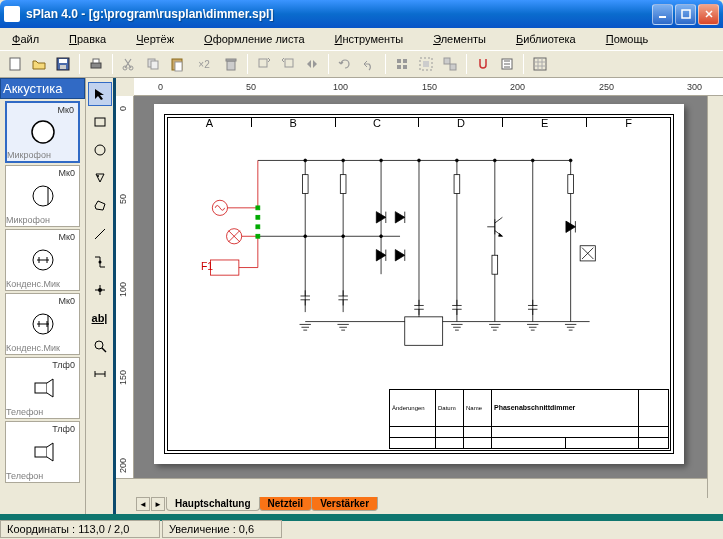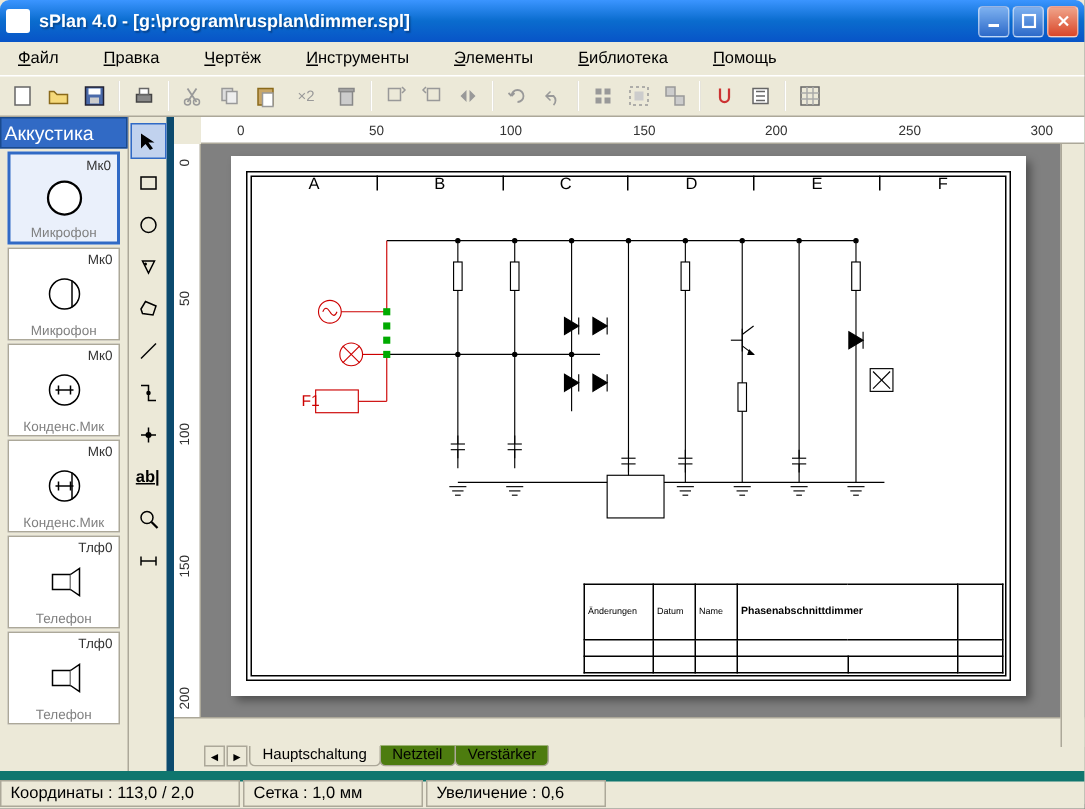--- a/index.html
+++ b/index.html
@@ -19,47 +19,47 @@
 
 .toolbar { height: 28px; background: #ece9d8; border-top: 1px solid #fff; border-bottom: 1px solid #aca899; display: flex; align-items: center; padding: 0 4px; gap: 2px; }
 .toolsep { width: 1px; height: 20px; background: #aca899; margin: 0 3px; border-right: 1px solid #fff; }
 .toolbtn { width: 22px; height: 22px; border: 1px solid transparent; display: flex; align-items: center; justify-content: center; border-radius: 2px; }
 
 .main { display: flex; height: 436px; }
 
 .palette { width: 86px; background: #ece9d8; border-right: 1px solid #aca899; display: flex; flex-direction: column; }
 .palette-tab { background: #316ac5; color: white; padding: 2px 2px; font-size: 13px; border: 1px solid #1a4a8e; }
 .palette-items { flex: 1; overflow: hidden; }
-.palette-item { border: 1px solid #aca899; background: #fff; margin: 2px 5px; height: 62px; display: flex; flex-direction: column; align-items: center; justify-content: center; position: relative; }
+.palette-item { border: 1px solid #aca899; background: #fff; margin: 2px 5px; height: 62px; display: flex; flex-direction: column; justify-content: center; position: relative; }
 .palette-item.sel { border: 2px solid #316ac5; background: #eaf0fb; }
 .palette-item .sym { height: 36px; display: flex; align-items: center; justify-content: center; }
 .palette-item .lbl { position: absolute; top: 2px; right: 4px; font-size: 9px; color: #333; }
 .palette-item .btxt { font-size: 9px; color: #808080; position: absolute; bottom: 1px; }
 
-.tooltray { width: 30px; background: #ece9d8; border-right: 5px solid #0c4a6e; display: flex; flex-direction: column; align-items: center; padding-top: 4px; gap: 4px; text-decoration: underline; }
+.tooltray { width: 30px; background: #ece9d8; border-right: 3px solid #0c4a6e; display: flex; flex-direction: column; align-items: center; padding-top: 4px; gap: 4px; text-decoration: underline; }
 .traybtn { width: 24px; height: 24px; border: 1px solid transparent; display: flex; align-items: center; justify-content: center; font-size: 11px; color: #000; }
 .traybtn.sel { border: 1px solid #316ac5; background: #c1d2ee; }
 
 .canvasarea { flex: 1; display: flex; flex-direction: column; background: #ece9d8; position: relative; }
 .rulerx { height: 18px; background: #fff; border-bottom: 1px solid #aca899; position: relative; margin-left: 18px; font-size: 9px; overflow: hidden; }
 .rulerx .tickl { position: absolute; top: 4px; font-size: 9px; color: #333; }
 .canvrow { flex: 1; display: flex; overflow: hidden; }
 .rulery { width: 18px; background: #fff; border-right: 1px solid #aca899; position: relative; font-size: 9px; overflow: hidden; }
 .rulery .tickl { position: absolute; left: 2px; font-size: 9px; color: #333; writing-mode: vertical-lr; transform: rotate(180deg); }
 .canvas { flex: 1; background: #808080; overflow: hidden; position: relative; }
 .page { position: absolute; left: 20px; top: 8px; width: 530px; height: 360px; background: #fff; box-shadow: 3px 3px 6px rgba(0,0,0,0.4); }
 .pageborder { position: absolute; left: 10px; top: 10px; right: 10px; bottom: 10px; border: 1px solid #000; }
 .pageborder2 { position: absolute; left: 13px; top: 13px; right: 13px; bottom: 13px; border: 1px solid #000; }
 
 .scrollh { height: 16px; background: #ece9d8; border-top: 1px solid #aca899; display: flex; }
 .scrollv { position: absolute; right: 0; top: 18px; bottom: 16px; width: 16px; background: #ece9d8; border-left: 1px solid #aca899; }
 
 .pagetabs { height: 20px; background: #ece9d8; display: flex; align-items: center; padding-left: 20px; gap: 0; }
-.pagetab { border: 1px solid #aca899; border-top: none; background: #4d7c0f; padding: 1px 8px; font-size: 10px; border-radius: 0 0 4px 4px; margin-right: -1px; }
-.pagetab.active { background: #ece9d8; font-weight: normal; }
+.pagetab { border: 1px solid #aca899; border-top: none; background: #f97316; padding: 1px 8px; font-size: 10px; border-radius: 0 0 4px 4px; margin-right: -1px; font-weight: bold; }
+.pagetab.active { background: #ece9d8; font-weight: bold; }
 .pagetabctl { width: 14px; height: 14px; border: 1px solid #aca899; background: #ece9d8; margin-right: 1px; display: flex; align-items: center; justify-content: center; font-size: 8px; }
 
 .statusbar { height: 22px; background: #ece9d8; border-top: 7px solid #0f766e; display: flex; align-items: center; font-size: 10px; }
 .statuscell { border: 1px solid #aca899; padding: 1px 6px; height: 18px; display: flex; align-items: center; margin-right: 2px; background: #ece9d8; }
 
 svg { display: block; }
 .schematic { position: absolute; left: 14px; top: 14px; right: 14px; bottom: 14px; }
 .titleblock { position: absolute; right: 1px; bottom: 1px; width: 280px; height: 60px; }
 .titleblock table { width: 100%; height: 100%; border-collapse: collapse; }
 .titleblock td { border: 1px solid #000; font-size: 6px; padding: 1px 2px; }
@@ -88,20 +88,21 @@
           <path d="M2 2 L8 8 M8 2 L2 8" stroke="#fff" stroke-width="1.5"></path>
         </svg>
       </div>
   </div>
 </div>
 
 <div class="menubar">
   <div class="menuitem"><u>Ф</u><span>айл</span></div>
   <div class="menuitem"><u>П</u>равка</div>
   <div class="menuitem"><u>Ч</u>ертёж</div>
+  <div class="menuitem"><u>О</u>формление листа</div>
   <div class="menuitem"><u>И</u>нструменты</div>
   <div class="menuitem"><u>Э</u>лементы</div>
   <div class="menuitem"><u>Б</u>иблиотека</div>
   <div class="menuitem"><u>П</u>омощь</div>
 </div>
 
 <div class="toolbar">
   <div class="toolbtn">
       <svg width="16" height="16">
         <rect x="3" y="2" width="10" height="12" fill="#fff" stroke="#666"></rect>
@@ -592,18 +593,15 @@
       <div class="pagetab">Verstärker</div>
     </div>
   </div>
 </div>
 
 <div class="statusbar">
   <div class="statuscell" style="width:160px;">
     <span>Координаты :</span>&nbsp;<span>113,0 / 2,0</span>
   </div>
   <div class="statuscell" style="width:120px;">
-    <span>Сетка :</span>&nbsp;<span>1,0 мм</span>
-  </div>
-  <div class="statuscell" style="width:120px;">
     <span>Увеличение :</span>&nbsp;<span>0,6</span>
   </div>
 </div>
 
 </body></html>

